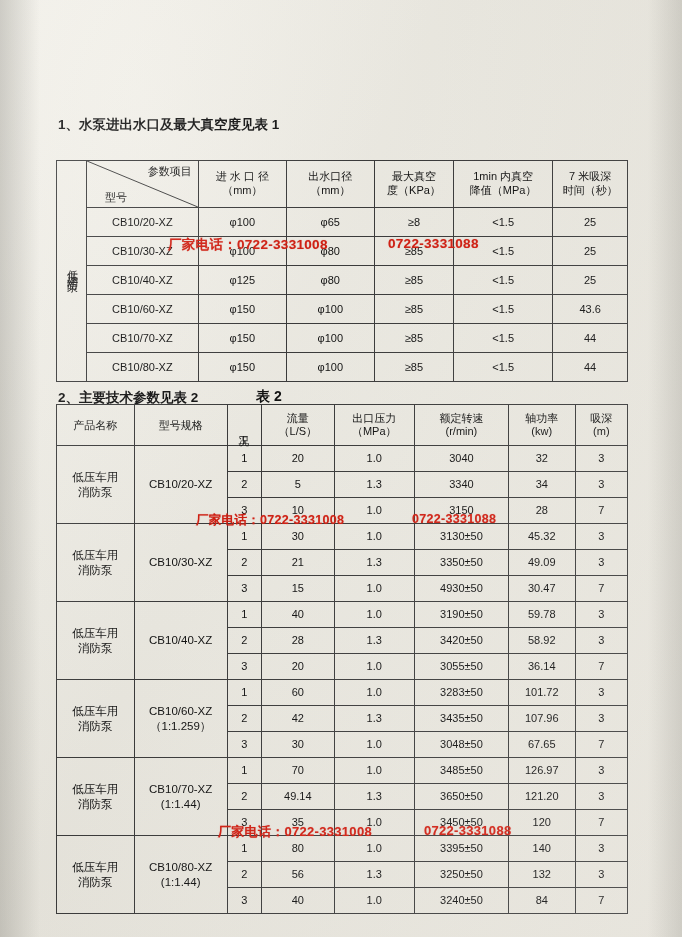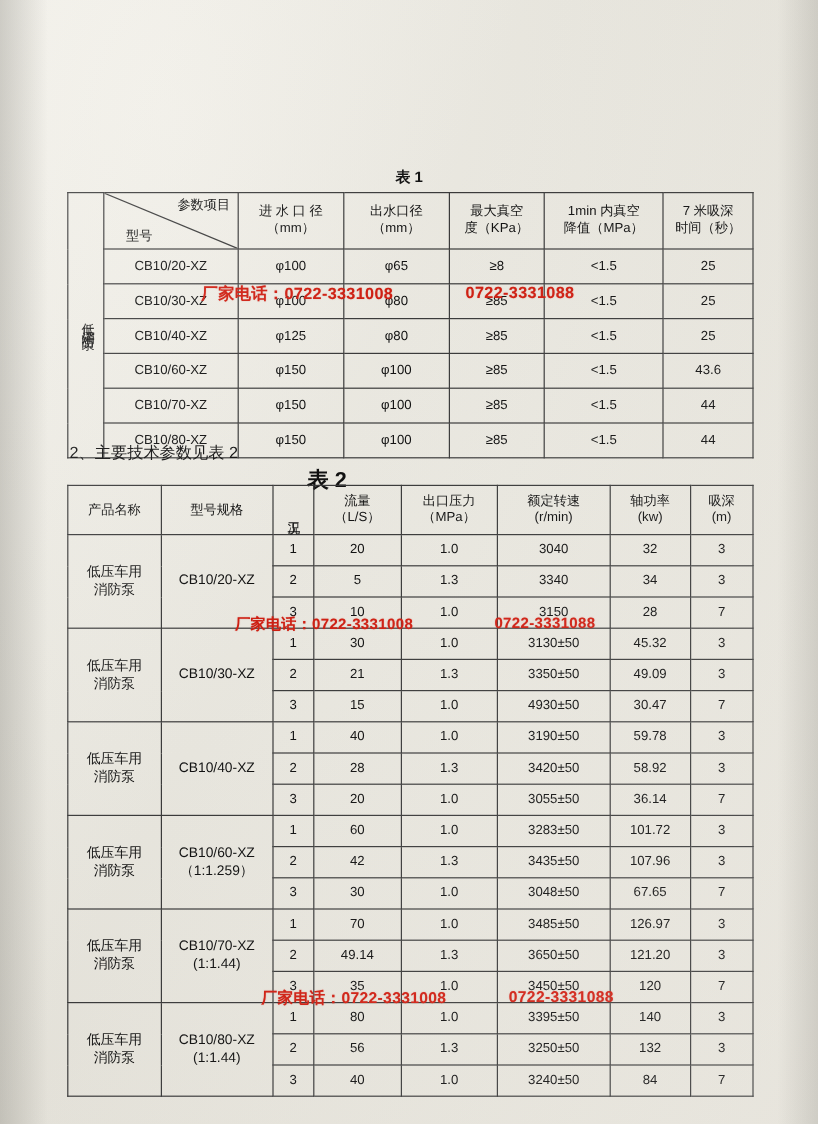--- a/index.html
+++ b/index.html
@@ -53,30 +53,30 @@
   .tbl1-cap {
     position: absolute;
     top: 140px;
     left: 0; right: 0;
     text-align: center;
     font-size: 12.5px;
     font-weight: bold;
   }
   .sec2-head {
     position: absolute;
-    top: 369px;
+    top: 389px;
     left: 58px;
     font-size: 13.5px;
-    font-weight: normal;
+    font-weight: bold;
   }
   .tbl2-cap {
     position: absolute;
     top: 388px;
     left: 256px;
-    font-size: 18px;
+    font-size: 14px;
     font-weight: bold;
   }
 
   table {
     border-collapse: collapse;
     font-size: 11px;
     background: transparent;
   }
   table td, table th {
     border: 1px solid #3b3b3b;
@@ -175,21 +175,21 @@
     pointer-events: none;
   }
 </style>
 </head>
 <body>
 
 <div class="page">
   <div class="content">
 
 
-    <div class="tbl1-cap">表 1</div>
+    <div class="sec1-head">1、水泵进出水口及最大真空度见表 1</div>
 
     <div class="t1-wrap">
       <table class="t1">
         <tbody>
             <tr class="hdr">
           <td class="vert" rowspan="7">
             <span class="vert-text">低压消防泵</span>
           </td>
           <td class="corner" style="width:118px">
             <svg class="diag" viewBox="0 0 118 46" preserveAspectRatio="none">

